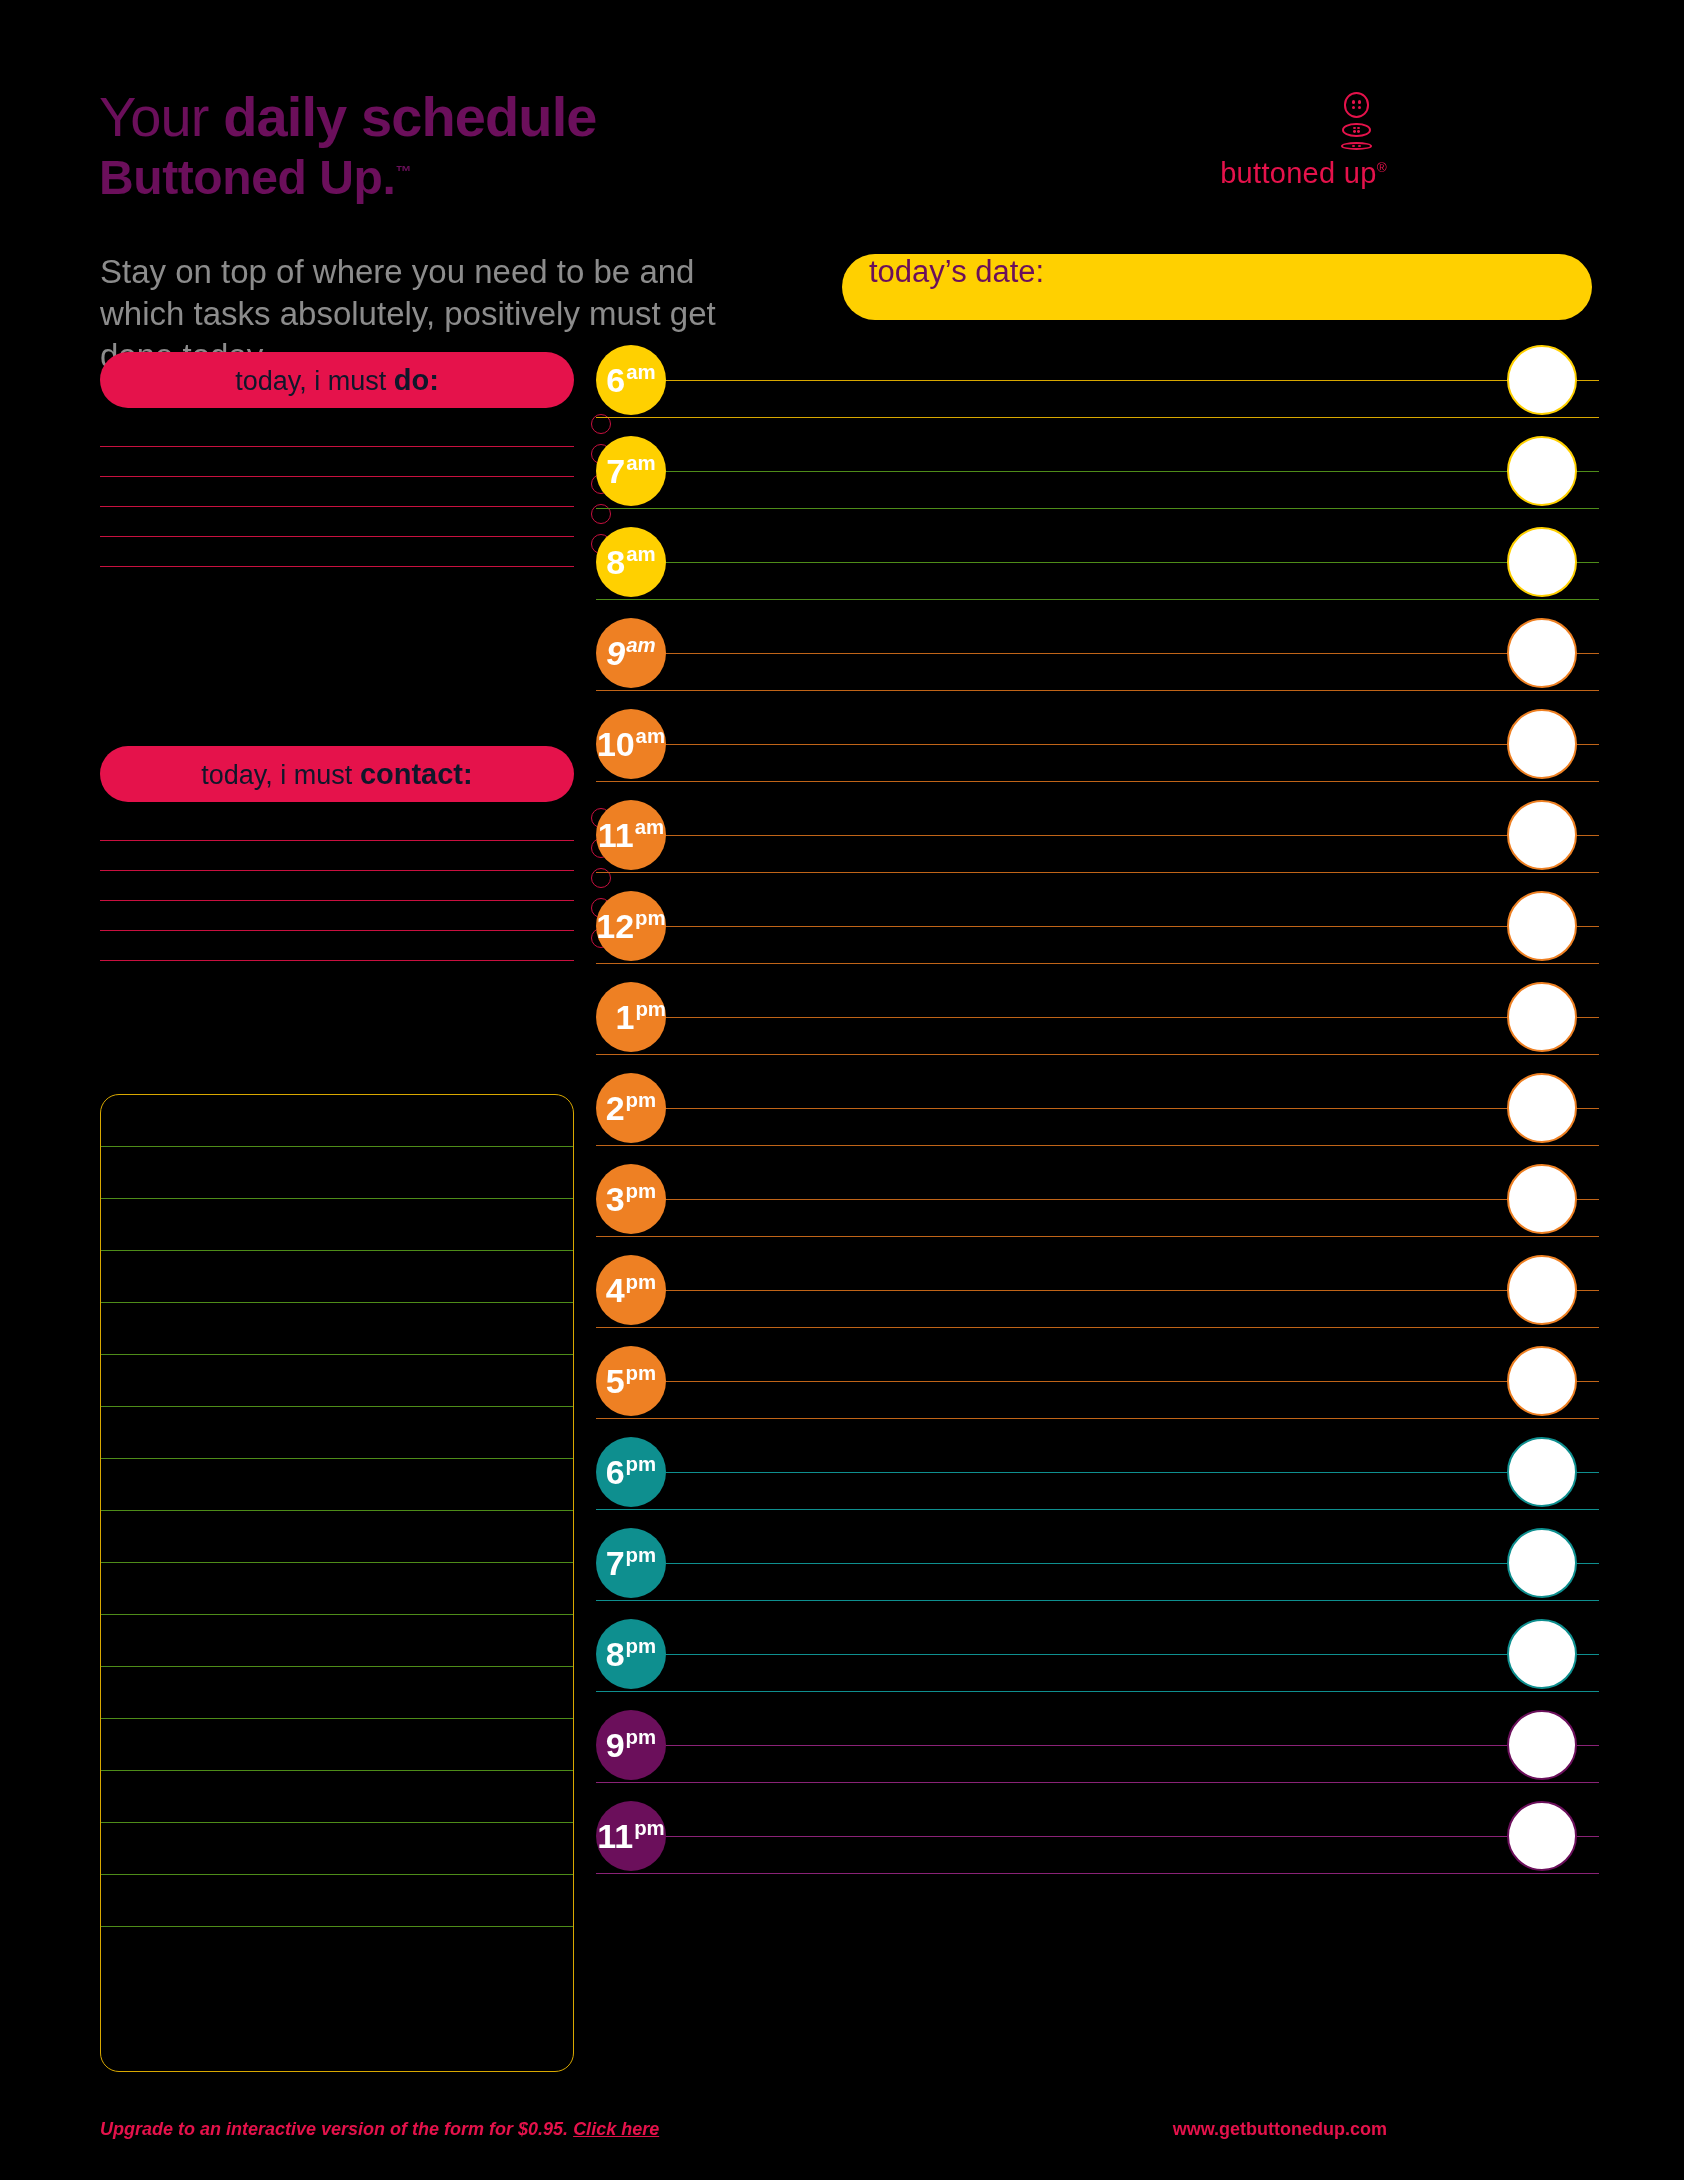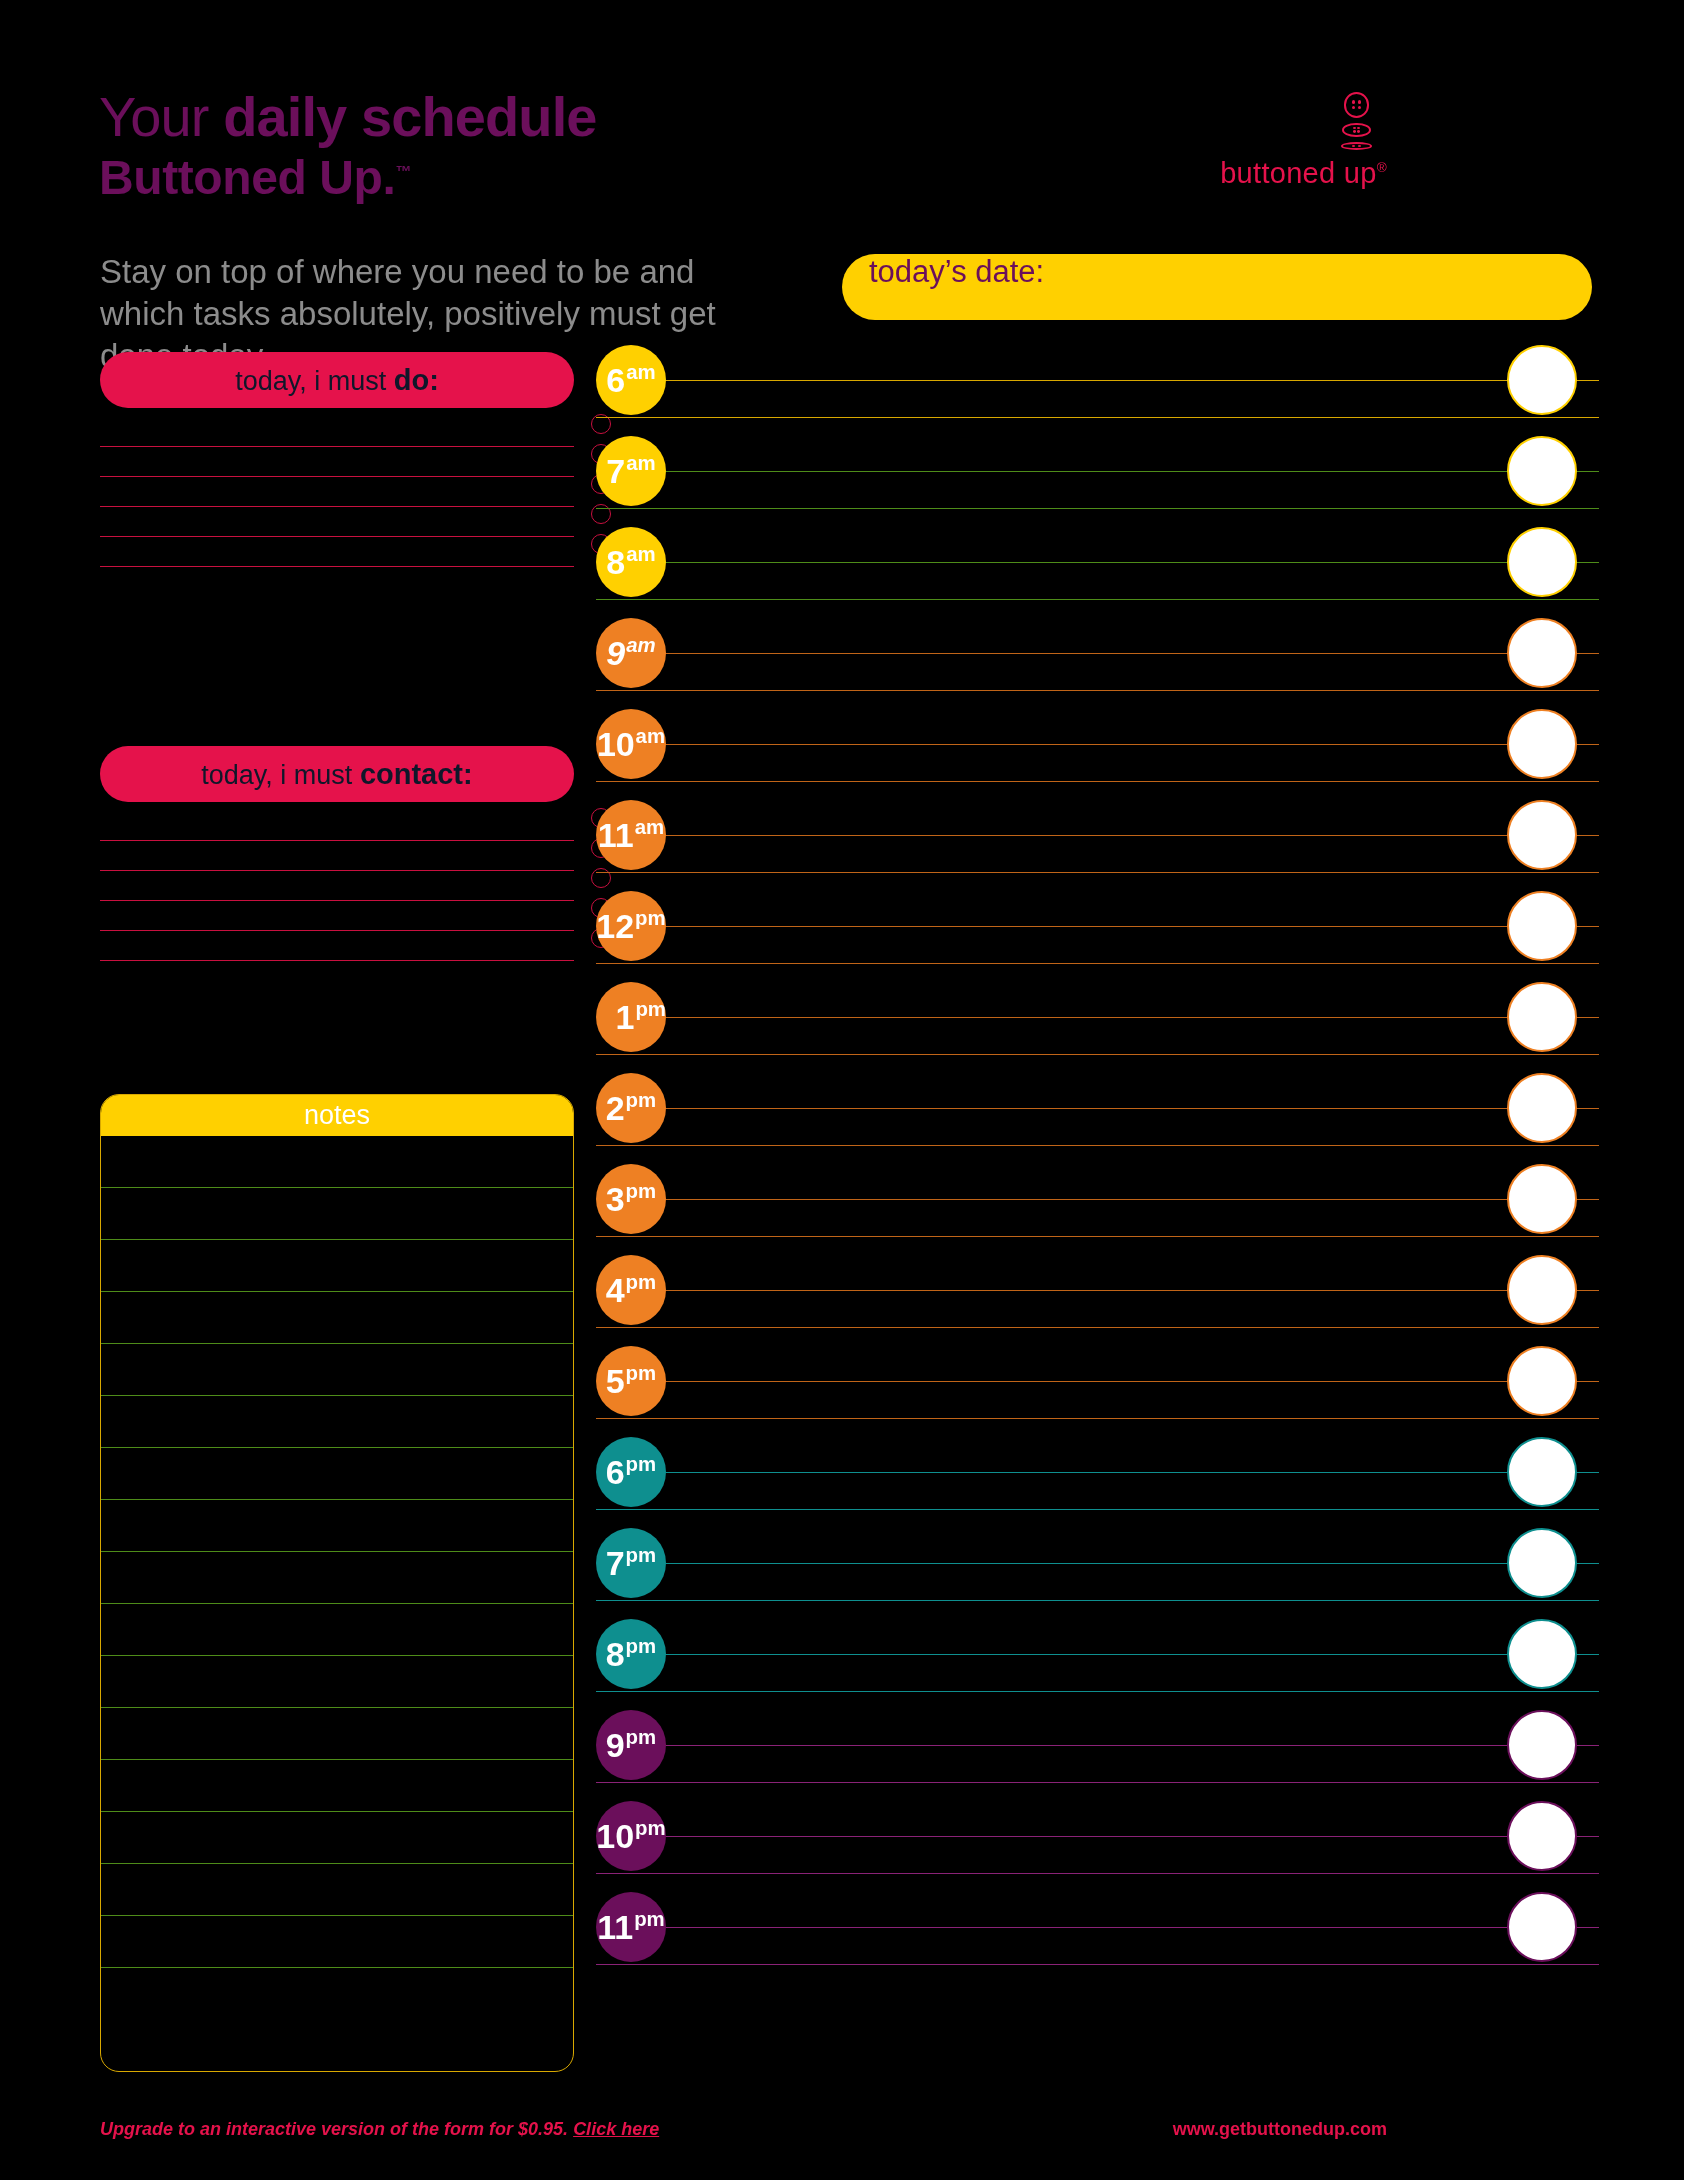--- a/index.html
+++ b/index.html
@@ -360,23 +360,20 @@
         <div class="task-row">
           <div class="task-check"></div>
         </div>
         <div class="task-row">
           <div class="task-check"></div>
         </div>
       </div>
     </div>
 
   <div class="notes-box">
-    <div class="notes-header">
-      <span>notes</span>
-    </div>
     <div class="notes-lines" id="notes-lines-mount">
         <div class="notes-line" style="border-bottom-color: rgb(78, 140, 25);"></div>
         <div class="notes-line" style="border-bottom-color: rgb(78, 140, 25);"></div>
         <div class="notes-line" style="border-bottom-color: rgb(78, 140, 25);"></div>
         <div class="notes-line" style="border-bottom-color: rgb(78, 140, 25);"></div>
         <div class="notes-line" style="border-bottom-color: rgb(78, 140, 25);"></div>
         <div class="notes-line" style="border-bottom-color: rgb(78, 140, 25);"></div>
         <div class="notes-line" style="border-bottom-color: rgb(78, 140, 25);"></div>
         <div class="notes-line" style="border-bottom-color: rgb(78, 140, 25);"></div>
         <div class="notes-line" style="border-bottom-color: rgb(78, 140, 25);"></div>
@@ -517,28 +514,20 @@
         <div class="hour-writeline" style="background: rgb(138, 34, 119);"></div>
         <div class="hour-badge" style="background: rgb(107, 15, 91);">
           <div><span class="hnum">9</span><span class="hsuf">pm</span></div>
         </div>
         <div class="hour-circle" style="border-color: rgb(107, 15, 91);"></div>
       </div>
       <div class="hour-row">
         <div class="hour-divider" style="background: rgb(138, 34, 119);"></div>
         <div class="hour-writeline" style="background: rgb(138, 34, 119);"></div>
         <div class="hour-badge" style="background: rgb(107, 15, 91);">
-          <div><span class="hnum">10</span><span class="hsuf">pm</span></div>
-        </div>
-        <div class="hour-circle" style="border-color: rgb(107, 15, 91);"></div>
-      </div>
-      <div class="hour-row">
-        <div class="hour-divider" style="background: rgb(138, 34, 119);"></div>
-        <div class="hour-writeline" style="background: rgb(138, 34, 119);"></div>
-        <div class="hour-badge" style="background: rgb(107, 15, 91);">
           <div><span class="hnum">11</span><span class="hsuf">pm</span></div>
         </div>
         <div class="hour-circle" style="border-color: rgb(107, 15, 91);"></div>
       </div>
     </div>
 
   <div class="footer-left">
     <span>Upgrade to an interactive version of the form for $0.95. </span><span class="flink">Click here</span>
   </div>
   <div class="footer-right">www.getbuttonedup.com</div>

